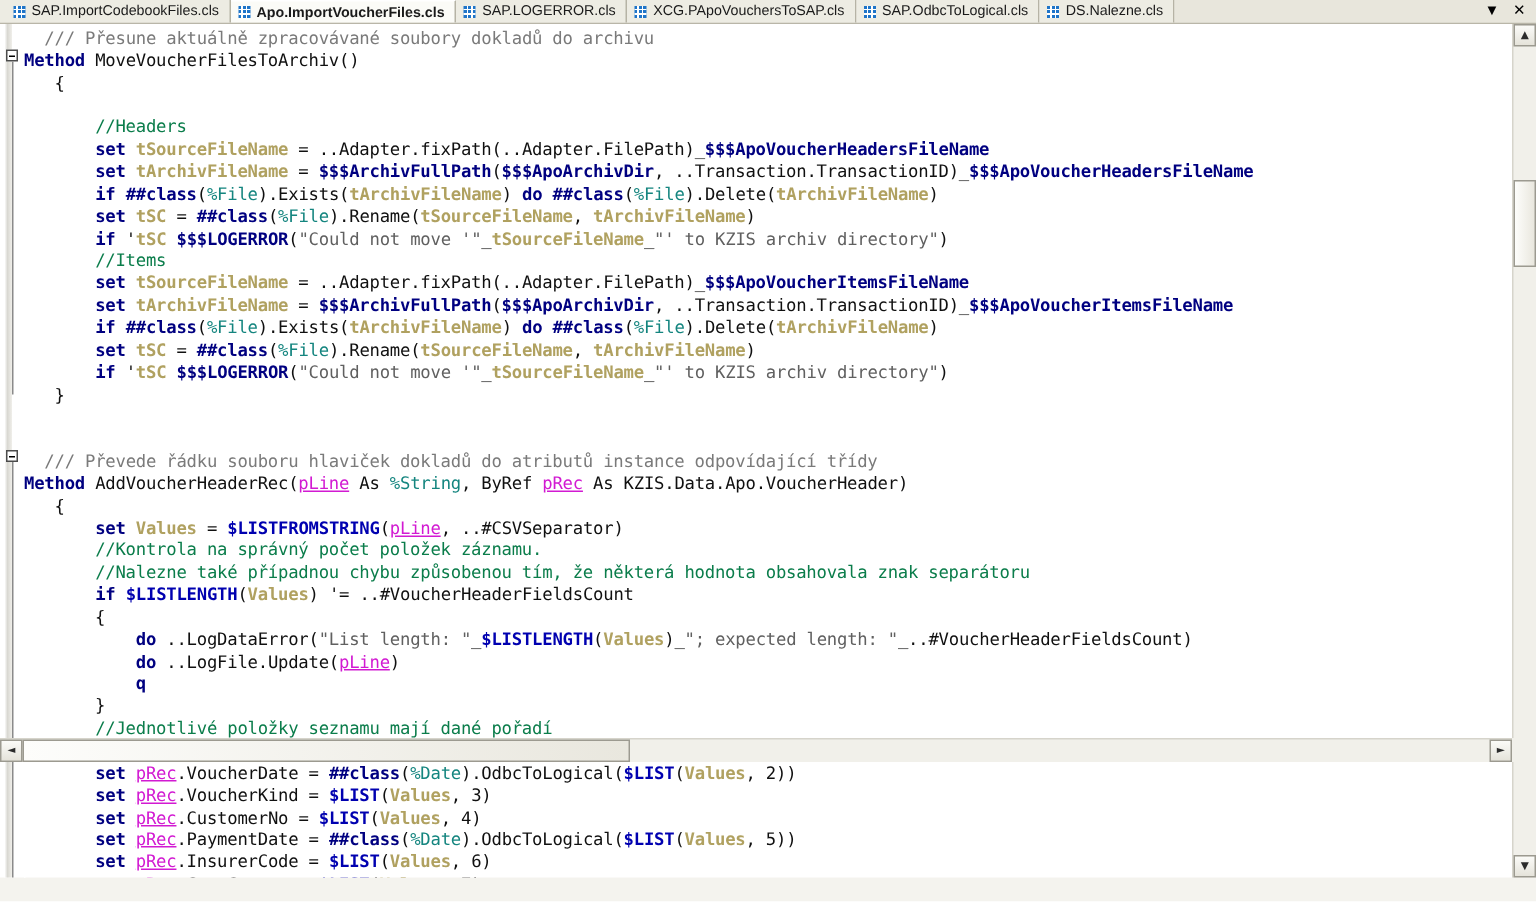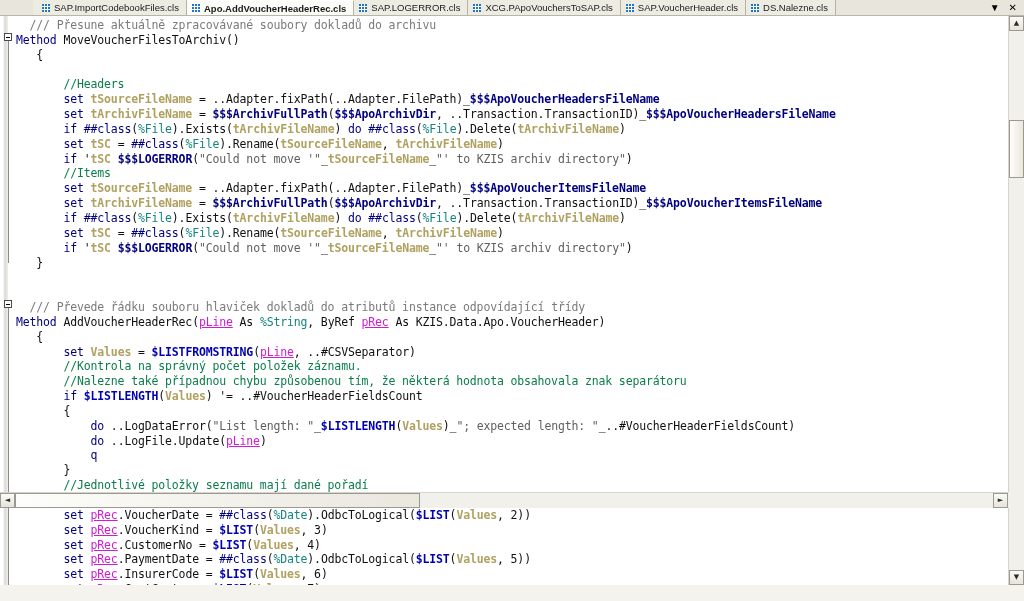--- a/index.html
+++ b/index.html
@@ -19,21 +19,20 @@
 
   
   .tabbar {
     position: absolute; left: 0; top: 0;
     width: 1024px; height: 16px;
     background: #e8e6dc;
     border-bottom: 1px solid #b9b6a8;
     display: flex;
     align-items: stretch;
     box-sizing: border-box;
-    padding-left: 33px;
   }
   .tab {
     display: flex;
     align-items: center;
     gap: 4px;
     padding: 0 7px 0 5px;
     font-family: "Liberation Sans", sans-serif;
     font-size: 9.5px;
     color: #1a1a1a;
     background: #edece3;
@@ -145,21 +144,21 @@
   .foldline {
     position: absolute;
     left: 7.5px;
     width: 1px;
     background: #8a8a8a;
   }
 
   
   .c-comment  { color: #0b7d4b; text-align: right; }
   .c-doc      { color: #7a7a7a; }
-  .c-kw       { color: #000080; font-weight: normal; }
+  .c-kw       { color: #000080; font-weight: bold; }
   .c-class    { color: #14857f; }
   .c-local    { color: #b0a160; font-weight: bold; }
   .c-param    { color: #d21ad2; text-decoration: underline; }
   .c-str      { color: #606060; }
   .c-sys      { color: #0000b0; font-weight: bold; }
   .c-macro    { color: #000080; font-weight: bold; }
   .c-plain    { color: #101010; }
 
   
   .sb-v {
@@ -215,33 +214,33 @@
 
 <div id="app">
 
   <div class="tabbar">
     <div class="tab first">
       <span class="tabicon"></span>
       <span>SAP.ImportCodebookFiles.cls</span>
     </div>
     <div class="tab active">
       <span class="tabicon"></span>
-      <span>Apo.AddVoucherHeaderRec.cls</span>
+      <span>Apo.ImportVoucherFiles.cls</span>
     </div>
     <div class="tab">
       <span class="tabicon"></span>
       <span>SAP.LOGERROR.cls</span>
     </div>
     <div class="tab">
       <span class="tabicon"></span>
       <span>XCG.PApoVouchersToSAP.cls</span>
     </div>
     <div class="tab">
       <span class="tabicon"></span>
-      <span>SAP.VoucherHeader.cls</span>
+      <span>SAP.OdbcToLogical.cls</span>
     </div>
     <div class="tab">
       <span class="tabicon"></span>
       <span>DS.Nalezne.cls</span>
     </div>
     <div class="tab tabfill"></div>
     <div class="tabctl">
       <span>▼</span>
       <span>✕</span>
     </div>

